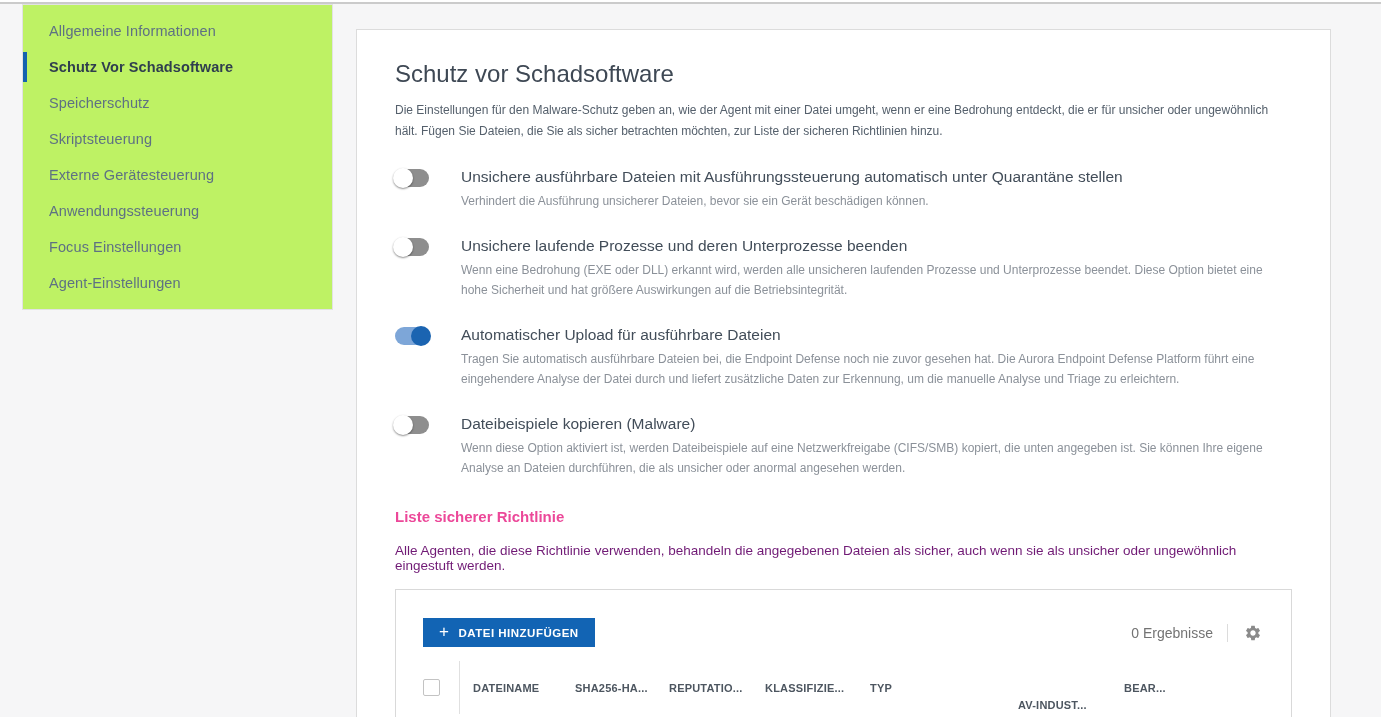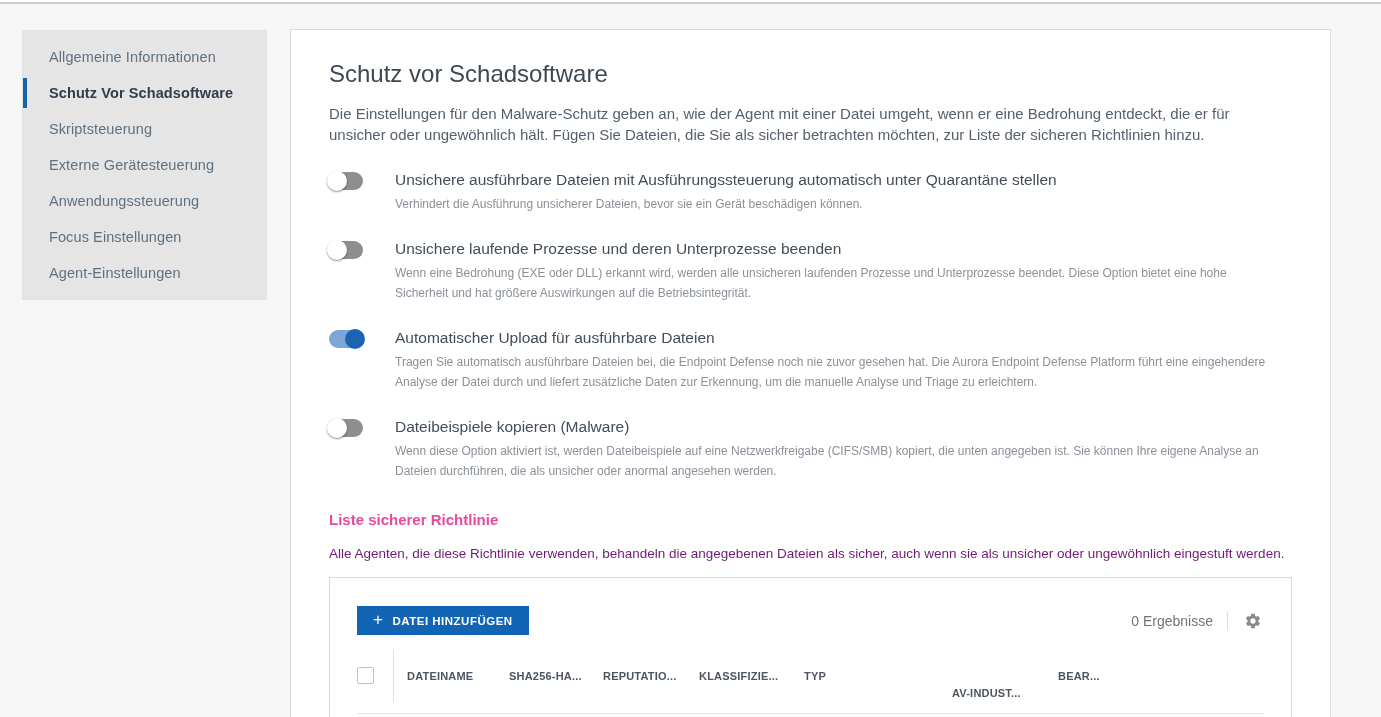--- a/index.html
+++ b/index.html
@@ -10,22 +10,22 @@
     font-family: "Liberation Sans", sans-serif;
     -webkit-font-smoothing: antialiased;
   }
   .top-white { height: 2px; background: #ffffff; }
   .top-line { height: 2px; background: #cbcbcb; }
 
   .layout { display: flex; align-items: flex-start; padding: 0 50px 0 22px; }
 
   
   .sidebar {
-    width: 245px; flex-shrink: 0; margin-top: 26px;
-    background: #e5e5e5; border: 1px solid #e2e2e2; padding: 8px 0;
+    width: 311px; flex-shrink: 0; 
+    background: #bef264; border: 1px solid #e2e2e2; padding: 8px 0;
   }
   .side-item {
     position: relative; height: 36px; display: flex; align-items: center;
     padding-left: 26px; font-size: 14.5px; color: #5e7183; cursor: pointer;
     letter-spacing: 0.1px;
   }
   .side-item.active { color: #2f3e4e; font-weight: bold; }
   .active-bar {
     position: absolute; left: 0; top: 3px; bottom: 3px; width: 4px;
     background: #1463ae; display: none;
@@ -35,21 +35,21 @@
   
   .main-card {
     flex: 1; margin-left: 23px; margin-top: 25px; height: 860px;
     background: #ffffff; border: 1px solid #dcdcdc;
     padding: 30px 38px 0 38px;
   }
   h1.page-title {
     margin: 0; font-size: 24px; font-weight: 400; color: #3e4854;
   }
   .intro {
-    font-size: 15px; line-height: 21px;
+    font-size: 12px; line-height: 21px;
     color: #55606c; max-width: 945px;
   }
 
   .toggle-row { margin-top: 26px; display: flex; align-items: flex-start; }
   .switch {
     width: 34px; height: 18px; border-radius: 10px; background: #8e8e8e;
     position: relative; flex-shrink: 0; margin-top: 1px; cursor: pointer;
   }
   .switch .knob {
     position: absolute; width: 20px; height: 20px; border-radius: 50%;
@@ -115,20 +115,24 @@
 <div class="layout">
 
   <nav class="sidebar">
     <div class="side-item">
 
       <span>Allgemeine Informationen</span>
     </div>
     <div class="side-item active">
       <span class="active-bar"></span>
       <span>Schutz Vor Schadsoftware</span>
+    </div>
+    <div class="side-item">
+
+      <span>Speicherschutz</span>
     </div>
     <div class="side-item">
 
       <span>Skriptsteuerung</span>
     </div>
     <div class="side-item">
 
       <span>Externe Gerätesteuerung</span>
     </div>
     <div class="side-item">

